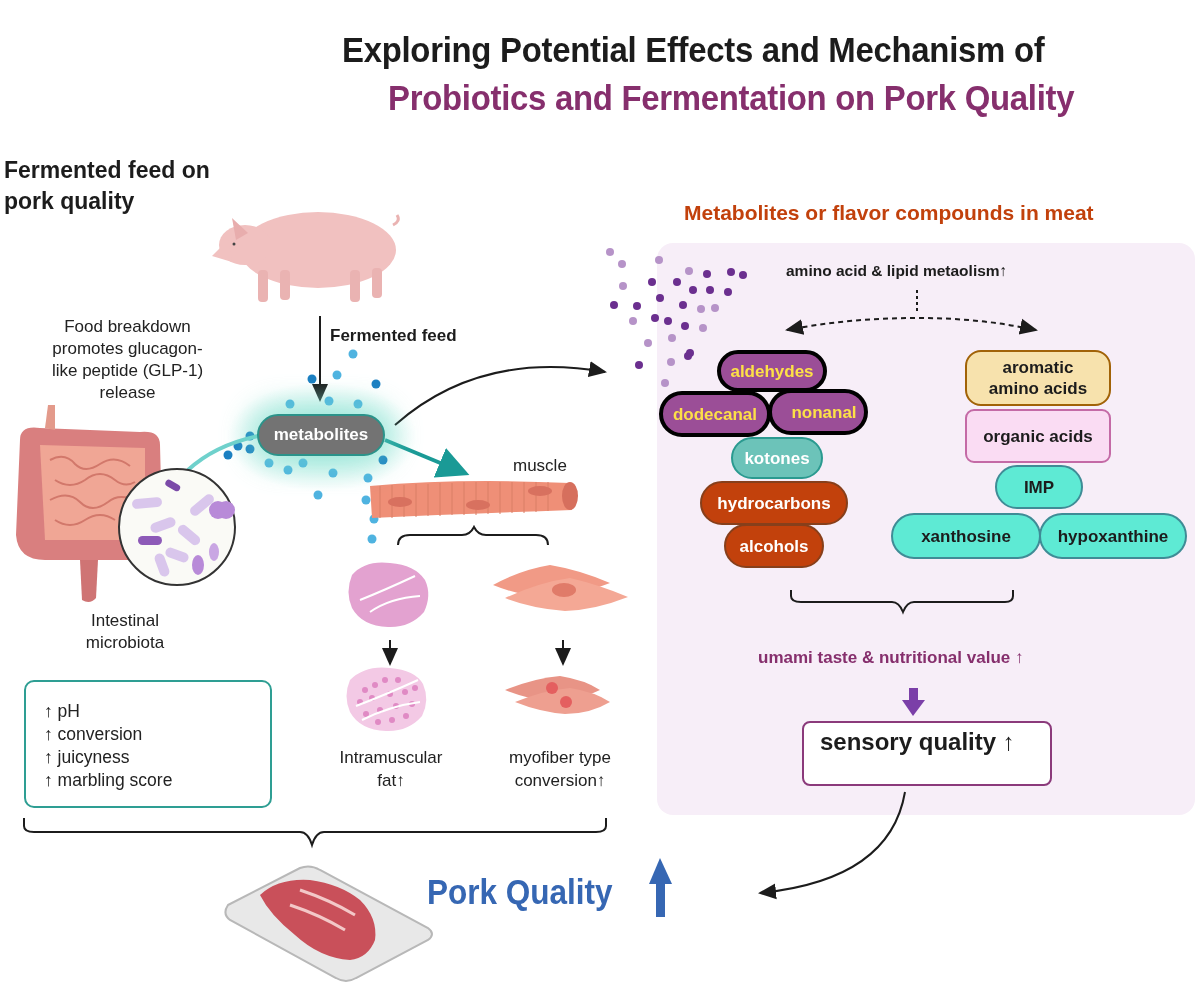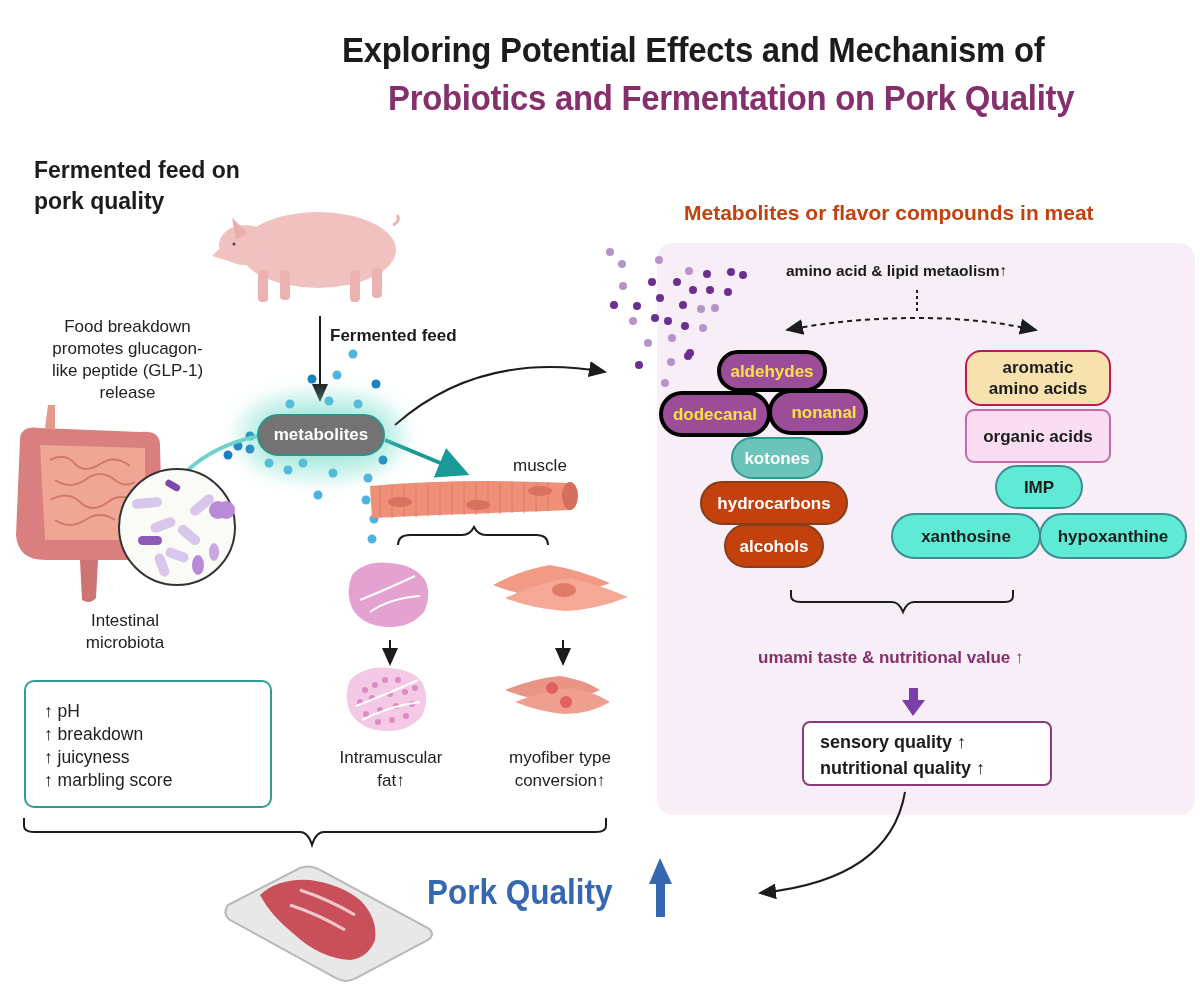--- a/index.html
+++ b/index.html
@@ -1,46 +1,46 @@
 <!DOCTYPE html>
 <html><head>
 <meta charset="utf-8">
 <style>
   html, body { margin:0; padding:0; background:#ffffff; }
   body { width:1200px; height:990px; position:relative; overflow:hidden;
          font-family:"Liberation Sans", sans-serif; color:#1a1a1a; }
   .abs { position:absolute; }
   .title1 { left:342px; top:30px; font-size:35px; font-weight:bold; color:#1c1c1c; letter-spacing:-0.3px; white-space:nowrap; transform:scaleX(0.94); transform-origin:left top; }
   .title2 { left:388px; top:78px; font-size:35px; font-weight:bold; color:#862f6d; letter-spacing:-0.3px; white-space:nowrap; transform:scaleX(0.94); transform-origin:left top; }
-  .left-head { left:4px; top:155px; font-size:23px; font-weight:bold; line-height:31px; color:#1c1c1c;margin-left:30px; }
+  .left-head { left:4px; top:155px; font-size:23px; font-weight:bold; line-height:31px; color:#1c1c1c; }
   .food-text { left:20px; top:316px; width:215px; text-align:center; font-size:17px; line-height:22px; color:#222; }
   .ferm-label { left:330px; top:326px; font-size:17px; font-weight:bold; color:#1c1c1c; }
   .metab-pill { left:257px; top:414px; width:128px; height:42px; border-radius:22px; background:#737373; border:2px solid #2b938a;
                 color:#fff; font-weight:bold; font-size:17px; display:flex; align-items:center; justify-content:center; box-sizing:border-box;
                 box-shadow:0 0 26px 12px rgba(110,220,200,0.45); }
   .muscle-label { left:513px; top:456px; font-size:17px; color:#222; }
   .intestine-label { left:60px; top:610px; width:130px; text-align:center; font-size:17px; line-height:22px; color:#222; }
   .ph-box { left:24px; top:680px; width:248px; height:128px; border:2px solid #2e9e93; border-radius:10px; box-sizing:border-box;
             padding:18px 0 0 18px; font-size:17.5px; line-height:23px; color:#222; }
   .imf-label { left:316px; top:746px; width:150px; text-align:center; font-size:17px; line-height:23px; color:#222; }
   .myo-label { left:480px; top:746px; width:160px; text-align:center; font-size:17px; line-height:23px; color:#222; }
   .pork-label { left:427px; top:872px; font-size:35px; font-weight:bold; color:#3667b3; transform:scaleX(0.9); transform-origin:left top; white-space:nowrap;}
   .panel { left:657px; top:243px; width:538px; height:572px; background:#f7eef8; border-radius:16px; }
   .panel-head { left:684px; top:201px; font-size:21px; font-weight:bold; color:#c2410c; white-space:nowrap; }
   .amino-text { left:786px; top:262px; font-size:15.5px; font-weight:bold; color:#1c1c1c; white-space:nowrap; }
   .pill { position:absolute; display:flex; align-items:center; justify-content:center; box-sizing:border-box; font-weight:bold; font-size:17px; text-align:center; line-height:21px; }
   .purple { background:#9b4e97; border:4px solid #000000; color:#fde047;text-align:center; }
   .teal { background:#6cc3b9; border:2px solid #2b9a90; color:#fff; }
   .orange { background:#c2410c; border:2px solid #873f1b; color:#fff; }
-  .yellow { background:#f7e2ad; border:2px solid #be185d; color:#1c1c1c; }
+  .yellow { background:#f7e2ad; border:2px solid #a16207; color:#1c1c1c; }
   .pink { background:#fadcf3; border:2px solid #c46aa6; color:#1c1c1c; }
   .lblue { background:#5eead4; border:2px solid #3f8c96; color:#1c1c1c; }
   .umami { left:758px; top:648px; font-size:17px; font-weight:bold; color:#862f6d; white-space:nowrap; }
   .sens-box { left:802px; top:721px; width:250px; height:65px; border:2px solid #8b3a7b; border-radius:8px; background:#fff; box-sizing:border-box;
-              padding:6px 0 0 16px; font-size:18px; font-weight:bold; line-height:26px; color:#1c1c1c; }
+              padding:6px 0 0 16px; font-size:24px; font-weight:bold; line-height:26px; color:#1c1c1c; }
 </style>
 </head>
 <body>
 
 <div class="abs title1">Exploring Potential  Effects and Mechanism of</div>
 <div class="abs title2">Probiotics and Fermentation on Pork Quality</div>
 
 <div class="abs left-head">
   <div>Fermented feed on</div>
   <div>pork quality</div>
@@ -275,21 +275,21 @@
 <div class="abs ferm-label">Fermented feed</div>
 <div class="abs metab-pill">metabolites</div>
 <div class="abs muscle-label">muscle</div>
 <div class="abs intestine-label">
   <div>Intestinal</div>
   <div>microbiota</div>
 </div>
 
 <div class="abs ph-box">
   <div>↑ pH</div>
-  <div>↑ breakdown</div>
+  <div>↑ conversion</div>
   <div>↑ juicyness</div>
   <div>↑ marbling score</div>
 </div>
 
 <div class="abs imf-label">
   <div>Intramuscular</div>
   <div>fat↑</div>
 </div>
 <div class="abs myo-label">
   <div>myofiber type</div>
@@ -316,14 +316,13 @@
 </div>
 <div class="pill pink" style="left:965px;top:409px;width:146px;height:54px;border-radius:9px;">organic acids</div>
 <div class="pill lblue" style="left:995px;top:465px;width:88px;height:44px;border-radius:22px;">IMP</div>
 <div class="pill lblue" style="left:891px;top:513px;width:150px;height:46px;border-radius:23px;">xanthosine</div>
 <div class="pill lblue" style="left:1039px;top:513px;width:148px;height:46px;border-radius:23px;text-align:center;">hypoxanthine</div>
 
 <div class="abs umami">umami taste &amp; nutritional value ↑</div>
 
 <div class="abs sens-box">
   <div>sensory quality ↑</div>
-  <div>nutritional quality ↑</div>
 </div>
 
 </body></html>

